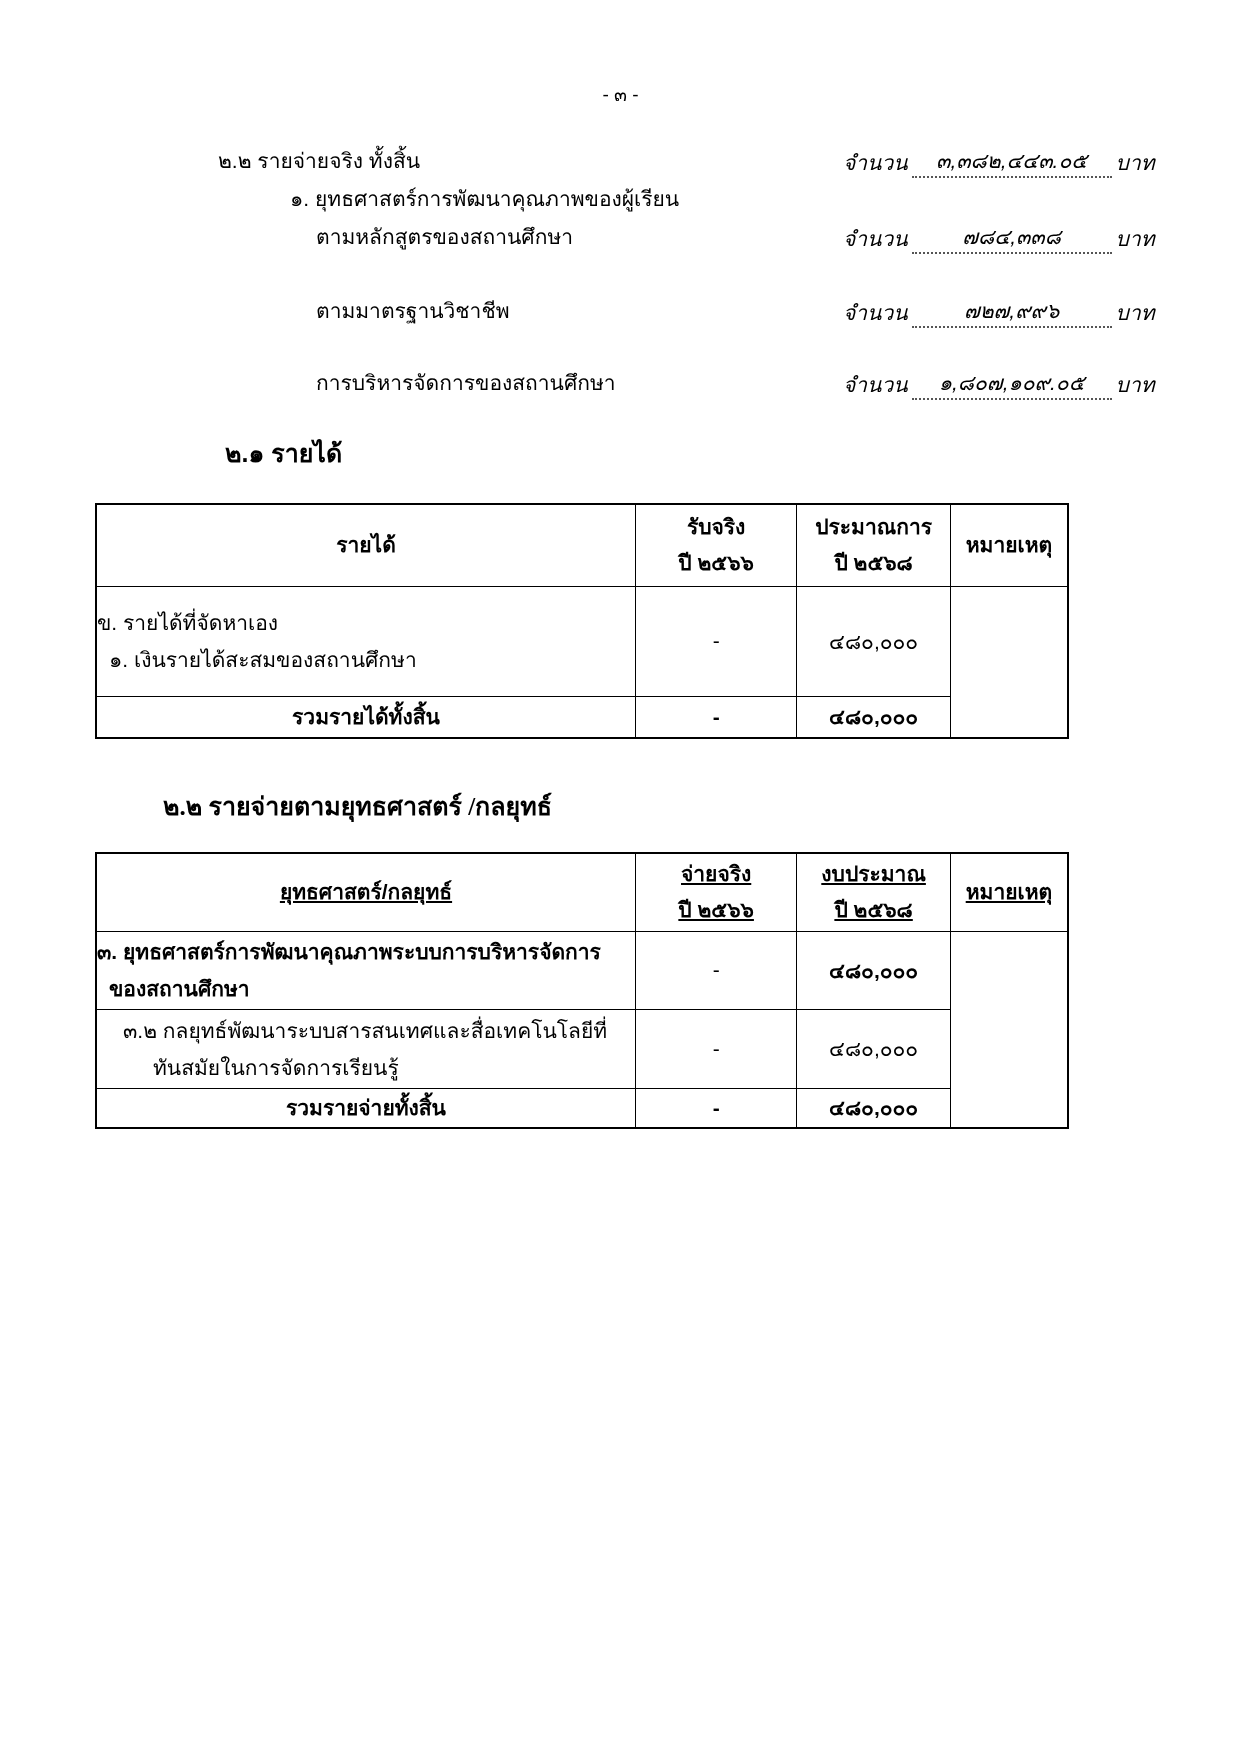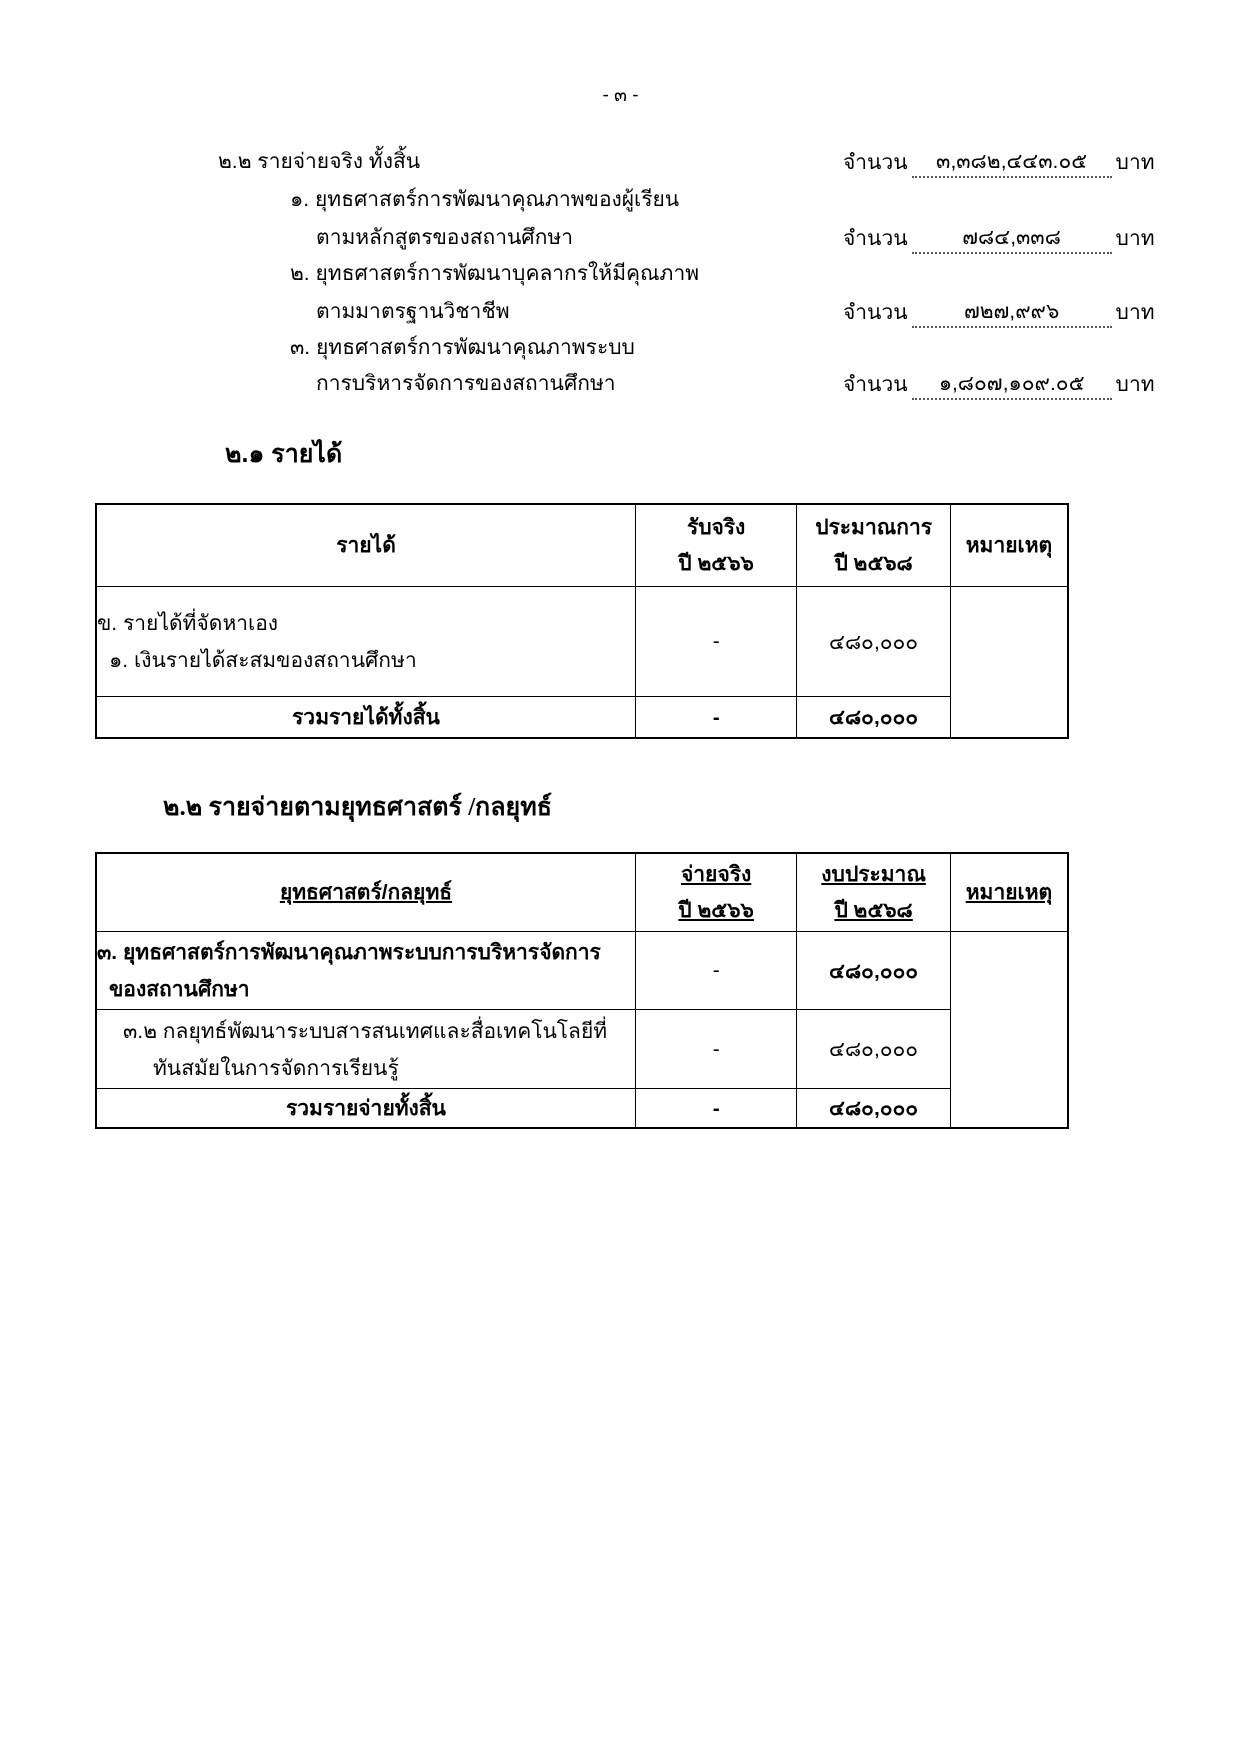--- a/index.html
+++ b/index.html
@@ -5,21 +5,21 @@
   html,body{margin:0;padding:0;background:#ffffff;}
   .page{
     position:relative;width:1241px;height:1754px;background:#fff;
     font-family:"Liberation Sans", sans-serif;color:#000;font-size:21px;
     overflow:hidden;
   }
   .abs{position:absolute;white-space:nowrap;line-height:30px;}
   .b{font-weight:bold;}
   .center{text-align:center;}
   .h{font-size:25px;font-weight:bold;}
-  .amt{display:flex;align-items:center;}
+  .amt{display:flex;align-items:flex-end;font-style:italic;}
   .amt .word{white-space:nowrap;}
   .dots{
     display:inline-block;width:196px;text-align:center;
     border-bottom:2px dotted #555;margin:0 4px;padding:0 2px;
     white-space:nowrap;
   }
   table.doc{
     position:absolute;left:95px;width:974px;
     border-collapse:collapse;table-layout:fixed;
     border:2px solid #000;font-size:21px;color:#000;
@@ -57,29 +57,27 @@
   </div>
 
   <div class="abs" style="top:184px;left:290px;">๑. ยุทธศาสตร์การพัฒนาคุณภาพของผู้เรียน</div>
   <div class="abs" style="top:222px;left:316px;">ตามหลักสูตรของสถานศึกษา</div>
   <div class="abs amt" style="top:222px;left:843px;">
     <span class="word">จำนวน</span>
     <span class="dots">๗๘๔,๓๓๘</span>
     <span class="word">บาท</span>
   </div>
 
-  <div class="abs" style="top:258px;left:290px;">๒. ยุทธศาสตร์การพัฒนาบุคลากรให้มีคุณภาพ</div>
   <div class="abs" style="top:296px;left:316px;">ตามมาตรฐานวิชาชีพ</div>
   <div class="abs amt" style="top:296px;left:843px;">
     <span class="word">จำนวน</span>
     <span class="dots">๗๒๗,๙๙๖</span>
     <span class="word">บาท</span>
   </div>
 
-  <div class="abs" style="top:332px;left:290px;">๓. ยุทธศาสตร์การพัฒนาคุณภาพระบบ</div>
   <div class="abs" style="top:368px;left:316px;">การบริหารจัดการของสถานศึกษา</div>
   <div class="abs amt" style="top:368px;left:843px;">
     <span class="word">จำนวน</span>
     <span class="dots">๑,๘๐๗,๑๐๙.๐๕</span>
     <span class="word">บาท</span>
   </div>
 
   <div class="abs h" style="top:438px;left:225px;">๒.๑ รายได้</div>
 
   <table class="doc" style="top:503px;">

